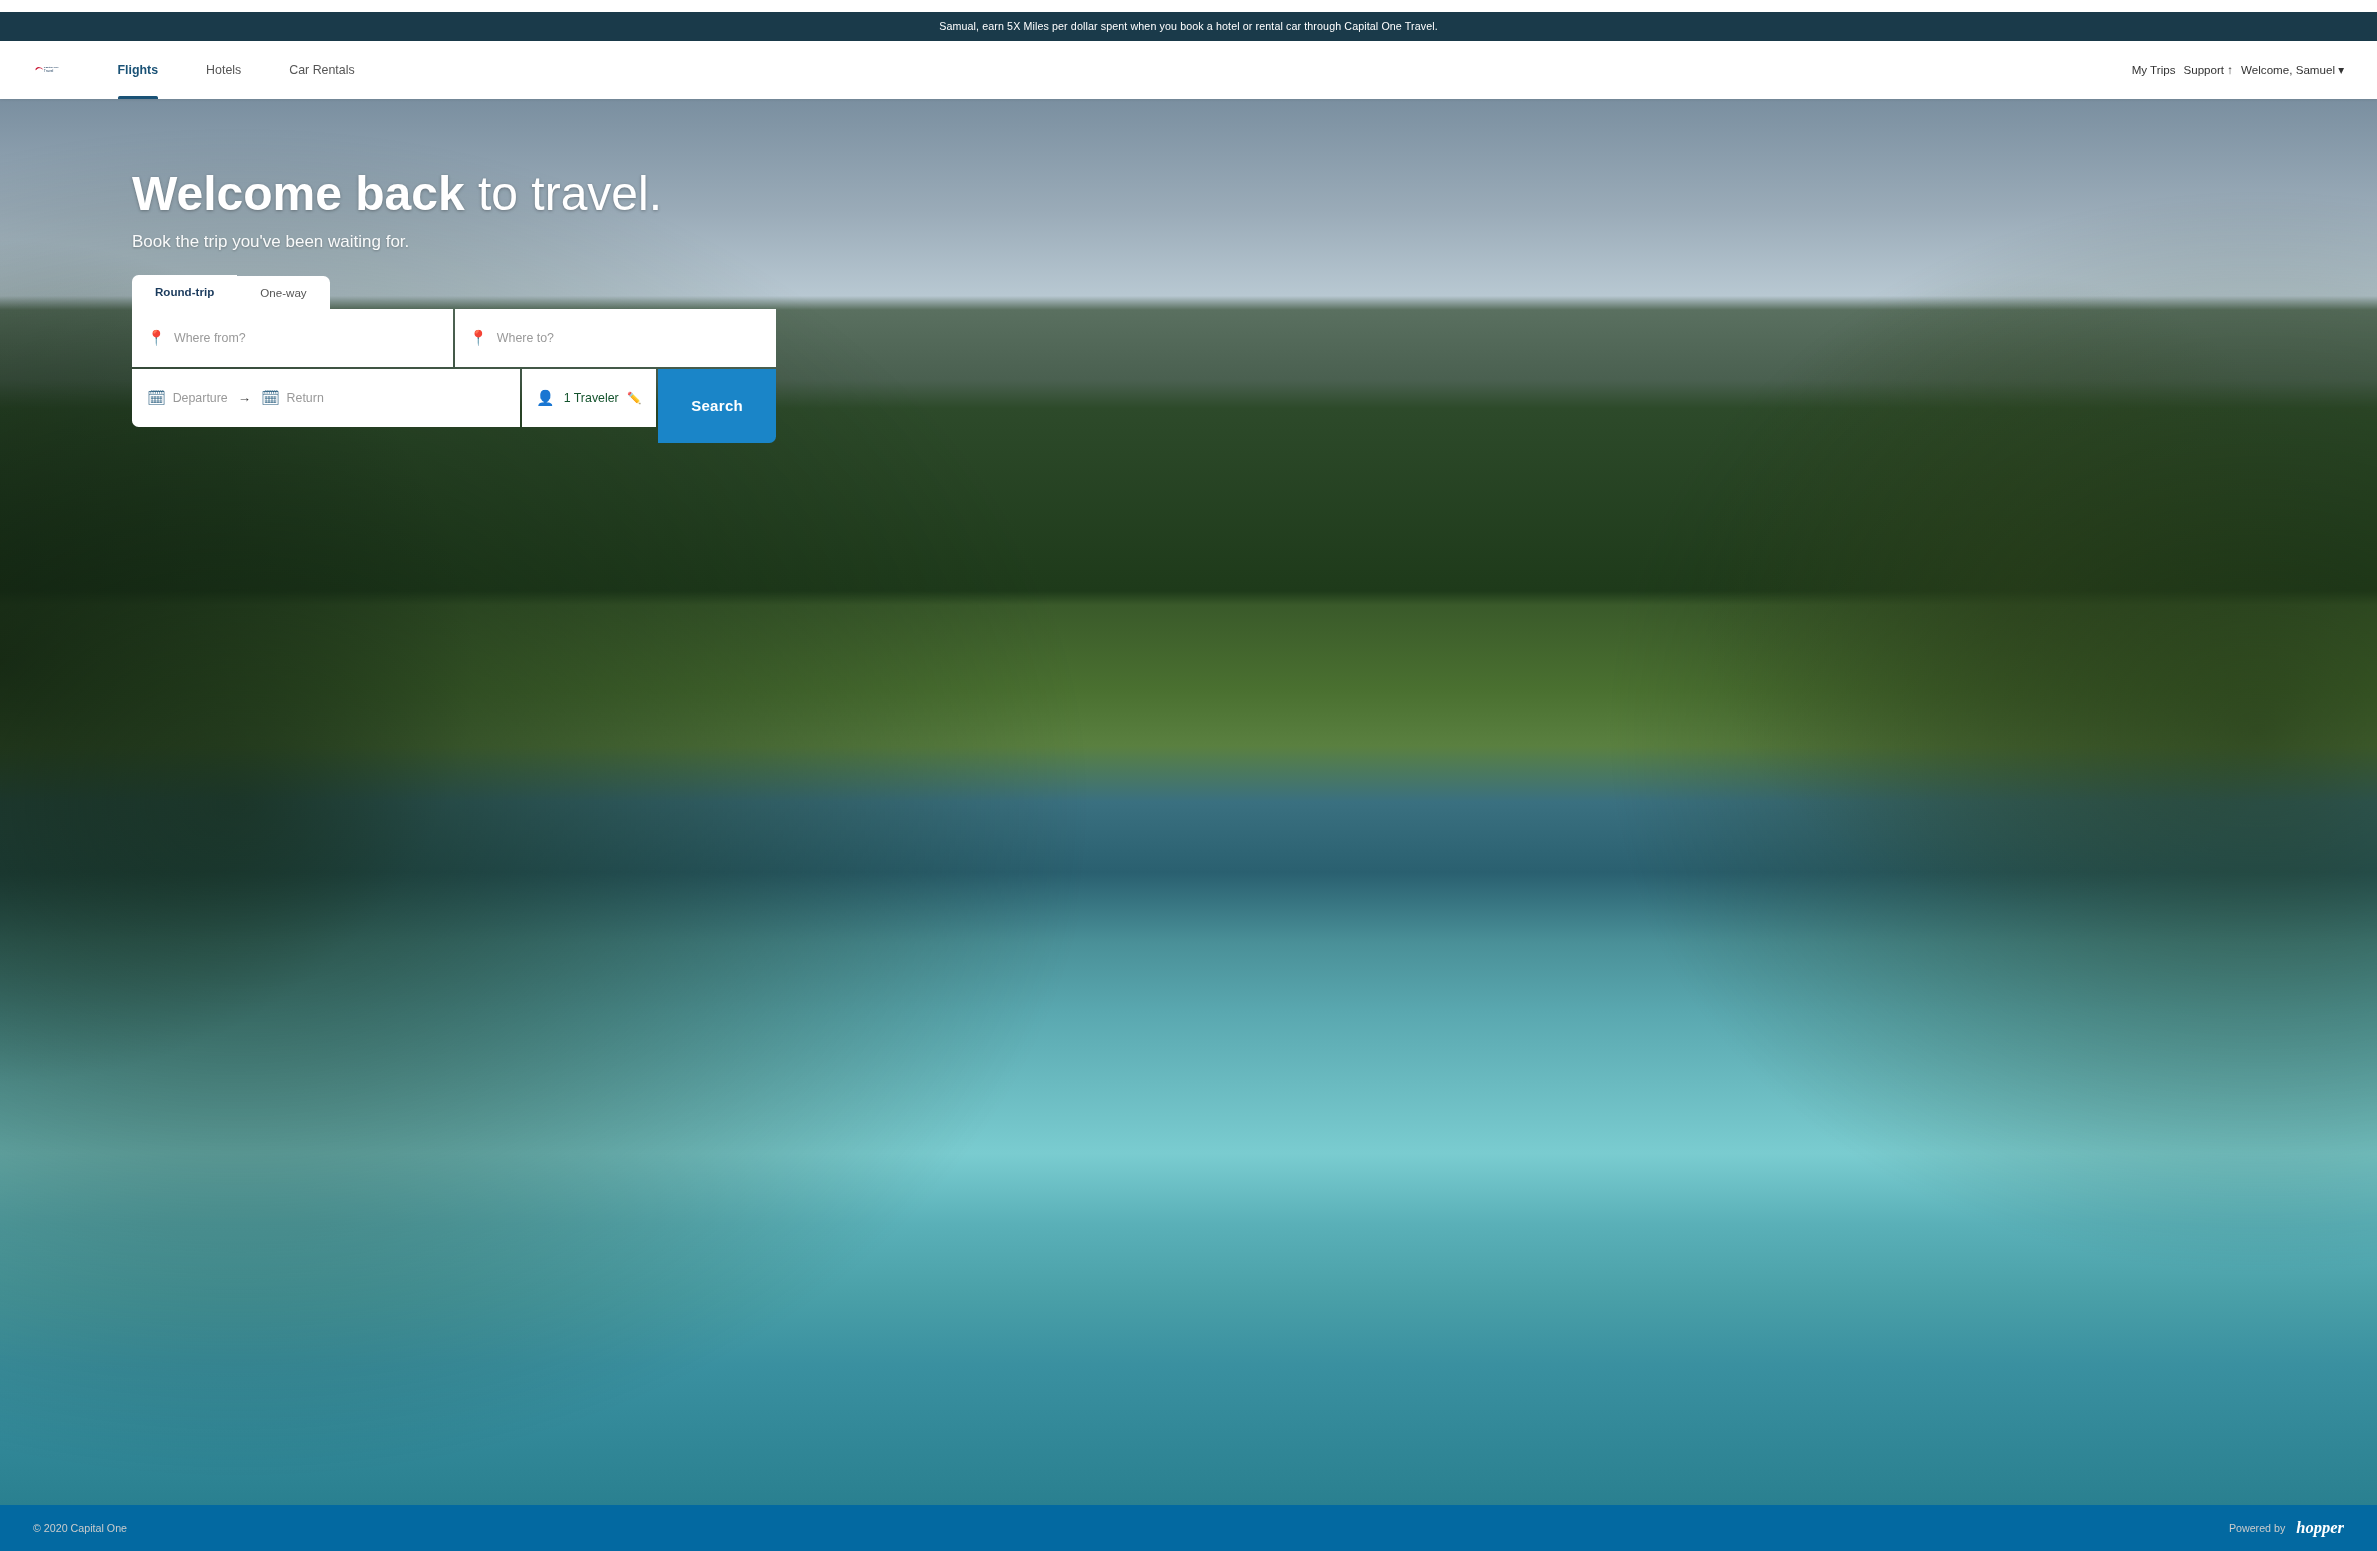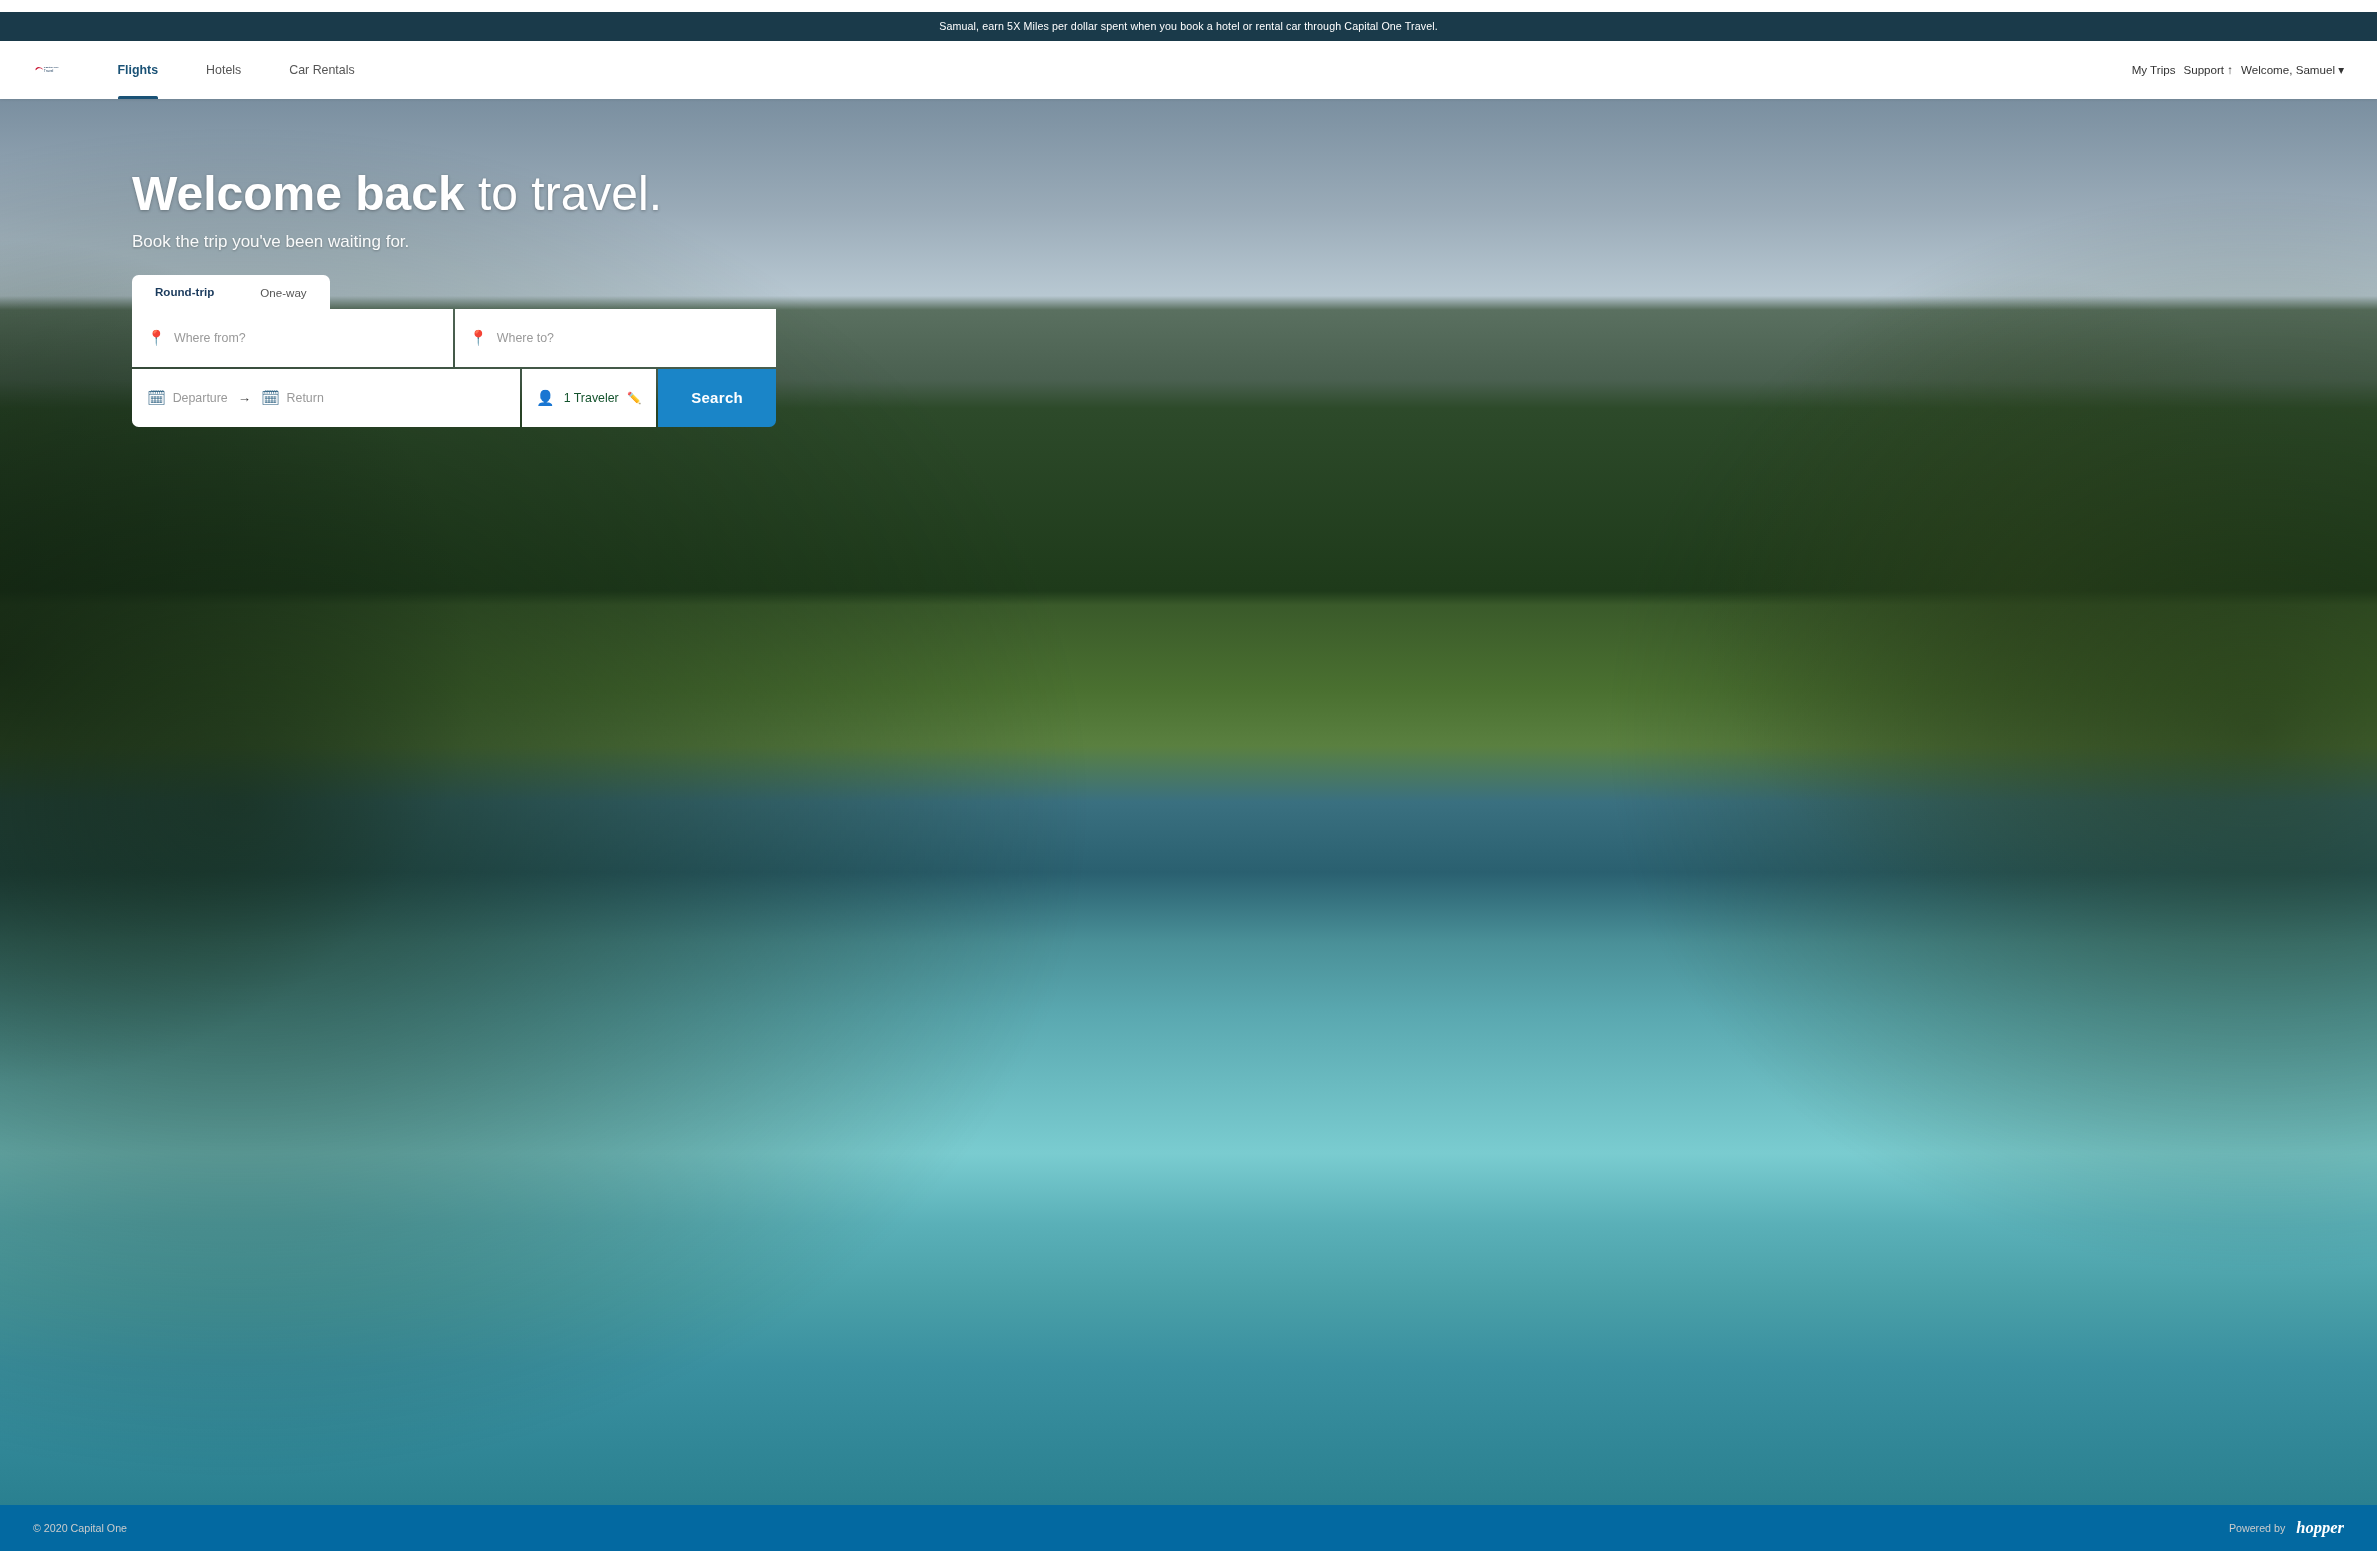--- a/index.html
+++ b/index.html
@@ -174,20 +174,21 @@
     }
 
     
     .search-widget {
       background: transparent;
       width: 644px;
     }
     .trip-type-tabs {
       display: flex;
       margin-bottom: 0;
+      align-items: center;
     }
     .trip-tab {
       background: white;
       border: none;
       padding: 10px 23px;
       font-size: 11.6px;
       cursor: pointer;
       color: #333;
       border-radius: 0;
     }
@@ -273,21 +274,21 @@
     }
     .edit-icon {
       color: #1a3a5c;
       font-size: 11.6px;
     }
     .search-btn {
       background: #1a85c8;
       color: white;
       border: none;
       padding: 0 33px;
-      height: 58px;
+      height: 74px;
       font-size: 15px;
       font-weight: 600;
       cursor: pointer;
       border-radius: 0 0 6.6px 0;
       letter-spacing: 0.02em;
     }
 
     
     .field-from {
       border-radius: 0;

